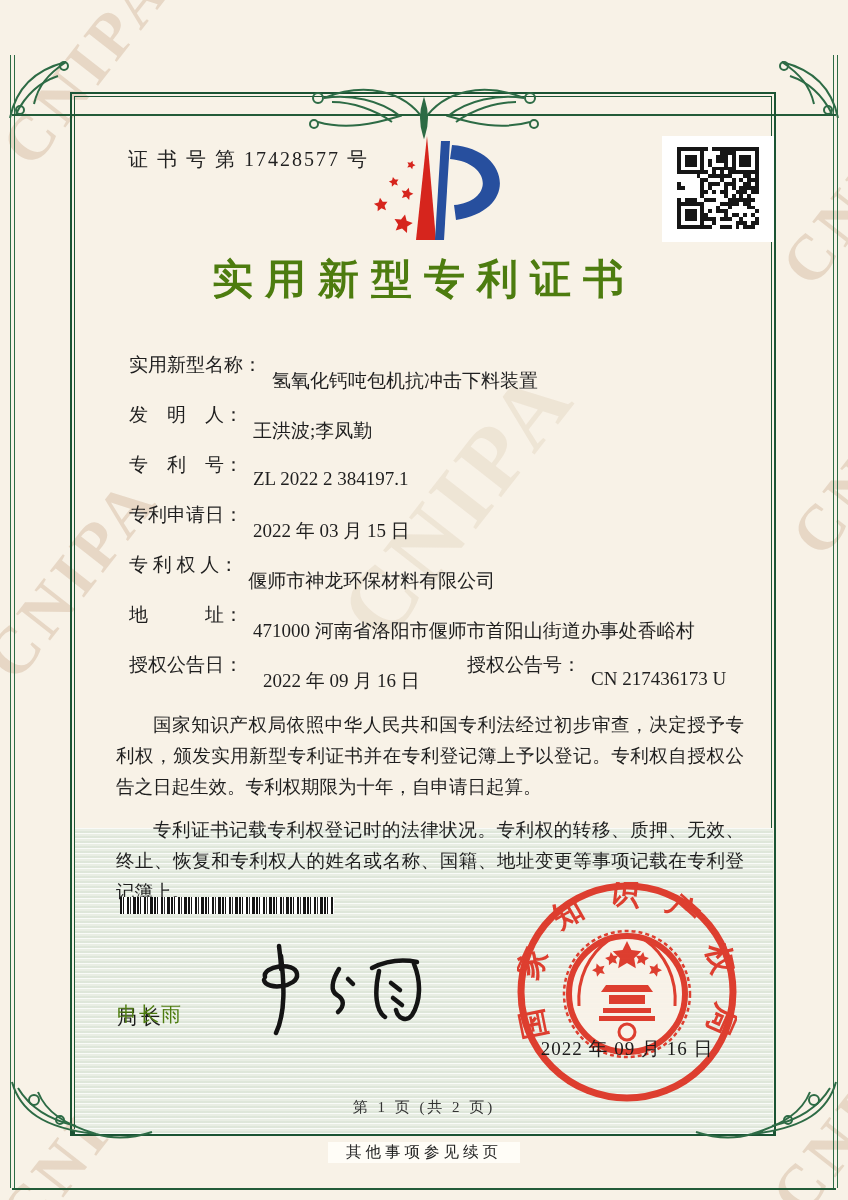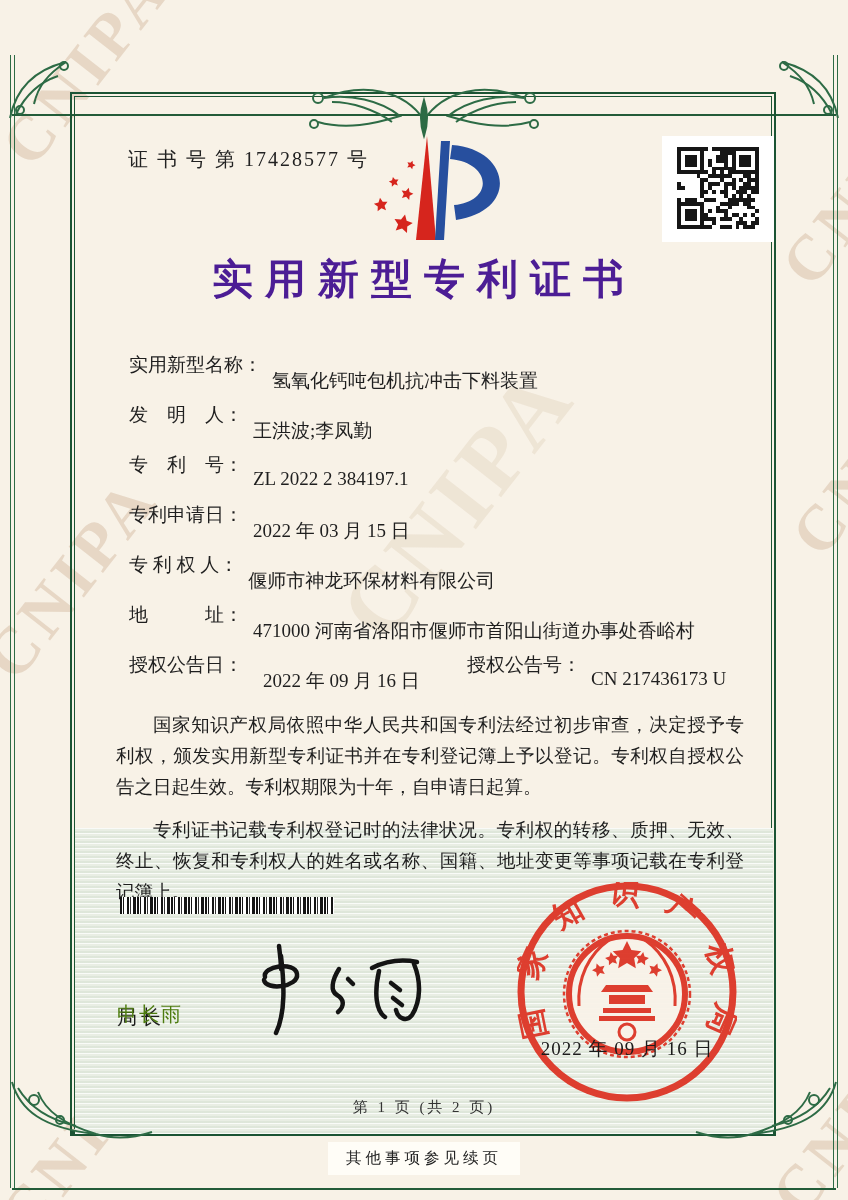--- a/index.html
+++ b/index.html
@@ -26,21 +26,21 @@
   #wave-band{position:absolute;left:75px;top:828px;width:698px;height:306px;z-index:2;
       background:#e9eee4;
       background-image:repeating-linear-gradient(0deg,
         rgba(255,255,255,.75) 0 1px, rgba(210,222,206,.45) 1px 3px,
         rgba(255,255,255,.0) 3px 5px);}
 
   .abs{position:absolute;z-index:4;}
 
   #cert-no{left:128px;top:146px;font-size:20px;letter-spacing:2px;color:#222;}
   #title{left:0;top:252px;width:848px;text-align:center;font-size:41px;font-weight:bold;
-      letter-spacing:12px;color:#4c1d95;}
+      letter-spacing:12px;color:#4d7c0f;}
 
   #qr-box{left:662px;top:136px;width:112px;height:106px;background:#fff;}
   #qr{position:absolute;left:15px;top:11px;width:82px;height:82px;display:grid;
       grid-template-columns:repeat(21,1fr);grid-template-rows:repeat(21,1fr);background:#fff;}
   #qr div{background:#fff;} #qr div.d{background:#161616;}
 
   #fields{left:112px;top:352px;width:648px;font-size:19px;color:#1f1f1f;}
   .field-row{display:flex;height:50px;align-items:flex-start;white-space:nowrap;}
   .field-label{flex:none;margin-left:17px;}
   .field-value{margin-left:10px;margin-top:16px;}
@@ -60,21 +60,21 @@
   #director-name{left:117px;top:1001px;font-size:20px;letter-spacing:2px;color:#4d7c0f;}
   #signature{left:235px;top:936px;z-index:5;}
 
   #seal{left:517px;top:882px;z-index:5;opacity:.95;}
   #seal-date{left:517px;top:1036px;width:220px;text-align:center;font-size:19px;
       color:#1b1b1b;letter-spacing:1px;z-index:6;}
 
   #page-info{left:0;top:1098px;width:848px;text-align:center;font-size:15px;
       letter-spacing:3px;color:#333;}
   #note-box{left:50%;transform:translateX(-50%);top:1142px;background:#fffdf7;
-      padding:6px 18px;font-size:15.5px;letter-spacing:4px;color:#222;z-index:4;}
+      padding:0 18px;font-size:15.5px;letter-spacing:4px;color:#222;z-index:4;}
 </style>
 </head>
 <body>
 
 <div id="page">
 
   <span class="wm" style="left:-28px;top:30px;font-size:64px">CNIPA</span>
   <span class="wm" style="left:752px;top:150px;font-size:64px">CNIPA</span>
   <span class="wm" style="left:-46px;top:540px;font-size:66px">CNIPA</span>
   <span class="wm" style="left:300px;top:450px;font-size:92px;color:rgba(206,180,152,.22)">CNIPA</span>

